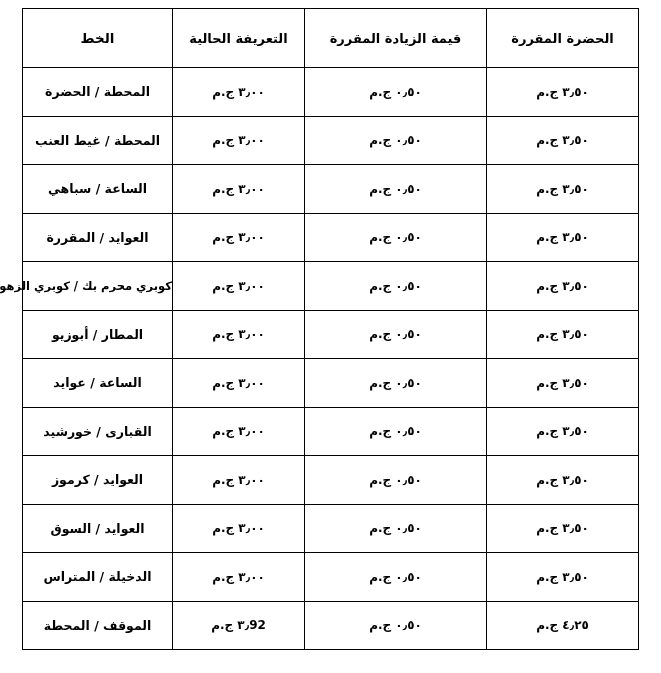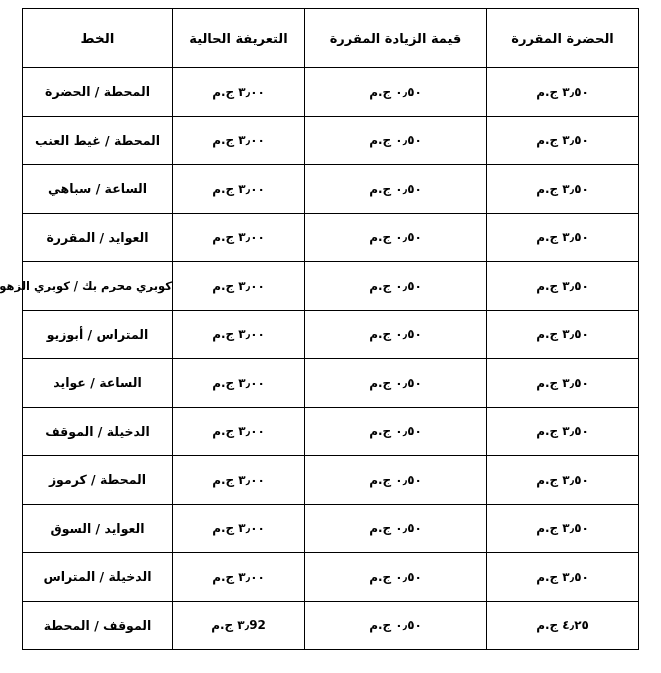--- a/index.html
+++ b/index.html
@@ -113,39 +113,39 @@
       <tr>
         <td class="num">٣٫٥٠ ج.م</td>
         <td class="num">٠٫٥٠ ج.م</td>
         <td class="num">٣٫٠٠ ج.م</td>
         <td class="route small">كوبري محرم بك / كوبري الزهور</td>
       </tr>
       <tr>
         <td class="num">٣٫٥٠ ج.م</td>
         <td class="num">٠٫٥٠ ج.م</td>
         <td class="num">٣٫٠٠ ج.م</td>
-        <td class="route">المتراس / أبوزيو</td>
+        <td class="route">المطار / أبوزيو</td>
       </tr>
       <tr>
         <td class="num">٣٫٥٠ ج.م</td>
         <td class="num">٠٫٥٠ ج.م</td>
         <td class="num">٣٫٠٠ ج.م</td>
         <td class="route">الساعة / عوايد</td>
       </tr>
       <tr>
         <td class="num">٣٫٥٠ ج.م</td>
         <td class="num">٠٫٥٠ ج.م</td>
         <td class="num">٣٫٠٠ ج.م</td>
-        <td class="route">الدخيلة / الموقف</td>
+        <td class="route">القبارى / خورشيد</td>
       </tr>
       <tr>
         <td class="num">٣٫٥٠ ج.م</td>
         <td class="num">٠٫٥٠ ج.م</td>
         <td class="num">٣٫٠٠ ج.م</td>
-        <td class="route">المحطة / كرموز</td>
+        <td class="route">العوايد / كرموز</td>
       </tr>
       <tr>
         <td class="num">٣٫٥٠ ج.م</td>
         <td class="num">٠٫٥٠ ج.م</td>
         <td class="num">٣٫٠٠ ج.م</td>
         <td class="route">العوايد / السوق</td>
       </tr>
       <tr>
         <td class="num">٣٫٥٠ ج.م</td>
         <td class="num">٠٫٥٠ ج.م</td>

